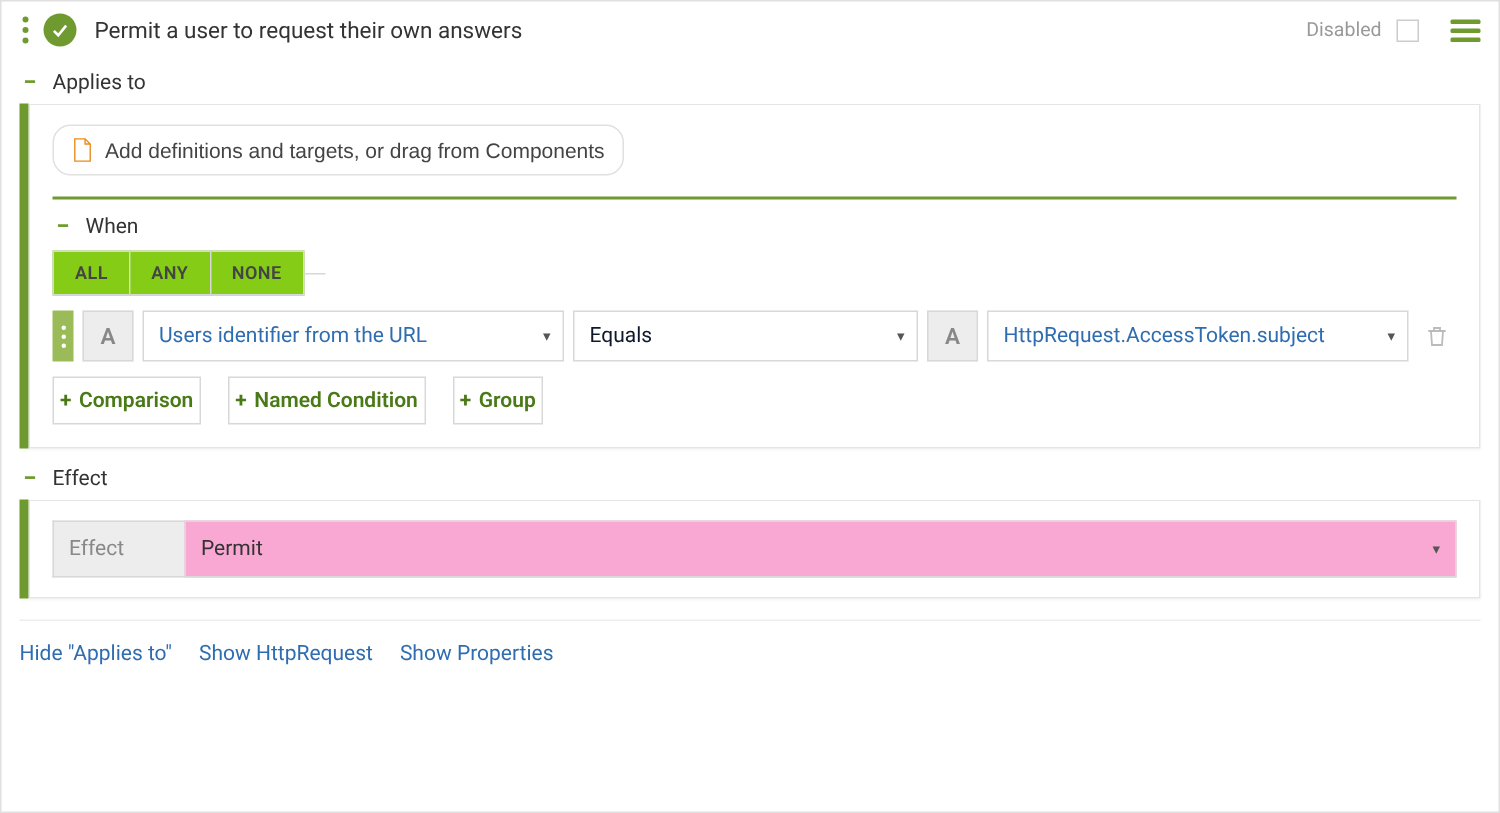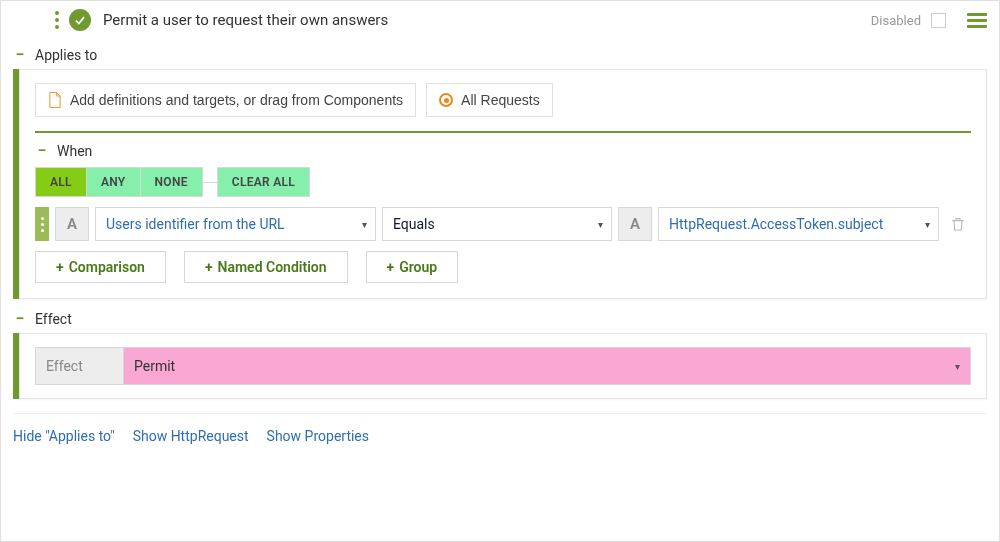--- a/index.html
+++ b/index.html
@@ -20,21 +20,20 @@
     height: 542px;
     padding: 0;
     display: flex;
     flex-direction: column;
   }
   .rule-header {
     display: flex;
     align-items: center;
     padding: 8px 12px 4px 12px;
     gap: 8px;
-    margin-left: 40px;
   }
   .drag-dots {
     display:flex;
     flex-direction: column;
     gap:3px;
     padding: 0 2px;
     cursor: grab;
   }
   .drag-dots span {
     width:4px;height:4px;border-radius:50%;background:#6f9a2f;
@@ -102,21 +101,21 @@
     padding: 14px 16px 16px 16px;
   }
   .top-row {
     display:flex;gap:10px;align-items:center;
     padding-bottom:14px;
     border-bottom:2px solid #6f9a2f;
   }
   .btn-outline {
     display:flex;align-items:center;gap:8px;
     border:1px solid #e0e0e0;
-    border-radius:0;
+    border-radius:12px;
     background:#fff;
     padding:8px 12px;
     font-size:14px;
     color:#444;
     cursor:pointer;
   }
   .btn-outline .doc-icon {
     width:14px;height:16px;position:relative;
   }
   .btn-outline .doc-icon svg {width:14px;height:16px;}
@@ -129,21 +128,21 @@
   }
 
   .when-block { padding-top:10px; }
   .when-head { display:flex;align-items:center;gap:8px;font-size:14px;color:#333;margin-bottom:8px;}
   .seg-row { display:flex;align-items:center;gap:0; }
   .seg {
     border:1px solid #d8d8d8;
     padding:7px 14px;
     font-size:12px;
     letter-spacing:0.3px;
-    background:#86efac;
+    background:#84cc16;
     font-weight:600;
     color:#444;
     cursor:pointer;
   }
   .seg.active { background:#84cc16; }
   .seg + .seg { border-left:none; }
   .seg-connector {
     width:14px;height:1px;background:#d8d8d8;
   }
   .seg.clearall { border-left:1px solid #d8d8d8; }
@@ -183,21 +182,21 @@
     color:#bbb;cursor:pointer;font-size:16px;
   }
 
   .add-row { display:flex;gap:18px;margin-top:10px; }
   .add-chip {
     border:1px solid #d8d8d8;
     background:#fff;
     color:#4a7a18;
     font-weight:600;
     font-size:14px;
-    padding:7px 20px;
+    padding:7px 4px;
     display:flex;align-items:center;gap:5px;
     cursor:pointer;
   }
   .add-chip::before { content:"+"; font-weight:700; }
 
   .effect-panel {
     margin: 0 12px;
     border-left:6px solid #6f9a2f;
     background:#fff;
     box-shadow: 0 0 0 1px #e5e5e5 inset, 0 1px 2px rgba(0,0,0,0.05);
@@ -268,38 +267,33 @@
     <div class="top-row">
       <button class="btn-outline">
         <span class="doc-icon">
           <svg viewBox="0 0 24 28">
             <path d="M3 1 h12 l6 6 v20 h-18 z" fill="none" stroke="#e98b1c" stroke-width="1.6"></path>
             <path d="M15 1 v6 h6" fill="none" stroke="#e98b1c" stroke-width="1.6"></path>
           </svg>
         </span>
         <span>Add definitions and targets, or drag from Components</span>
       </button>
-      <button class="btn-outline">
-        <span class="all-req-icon"></span>
-        <span>All Requests</span>
-      </button>
     </div>
 
     <div class="when-block">
       <div class="when-head">
         <span class="collapse-minus">−</span>
         <span>When</span>
       </div>
 
       <div class="seg-row">
         <div class="seg active">ALL</div>
         <div class="seg">ANY</div>
         <div class="seg">NONE</div>
         <div class="seg-connector"></div>
-        <div class="seg clearall">CLEAR ALL</div>
       </div>
 
       <div class="cond-row">
         <div class="cond-handle">
           <span></span>
             <span></span>
             <span></span>
         </div>
         <div class="prefix-a">A</div>
         <div class="dd blue" style="flex:1.4 1 0">

